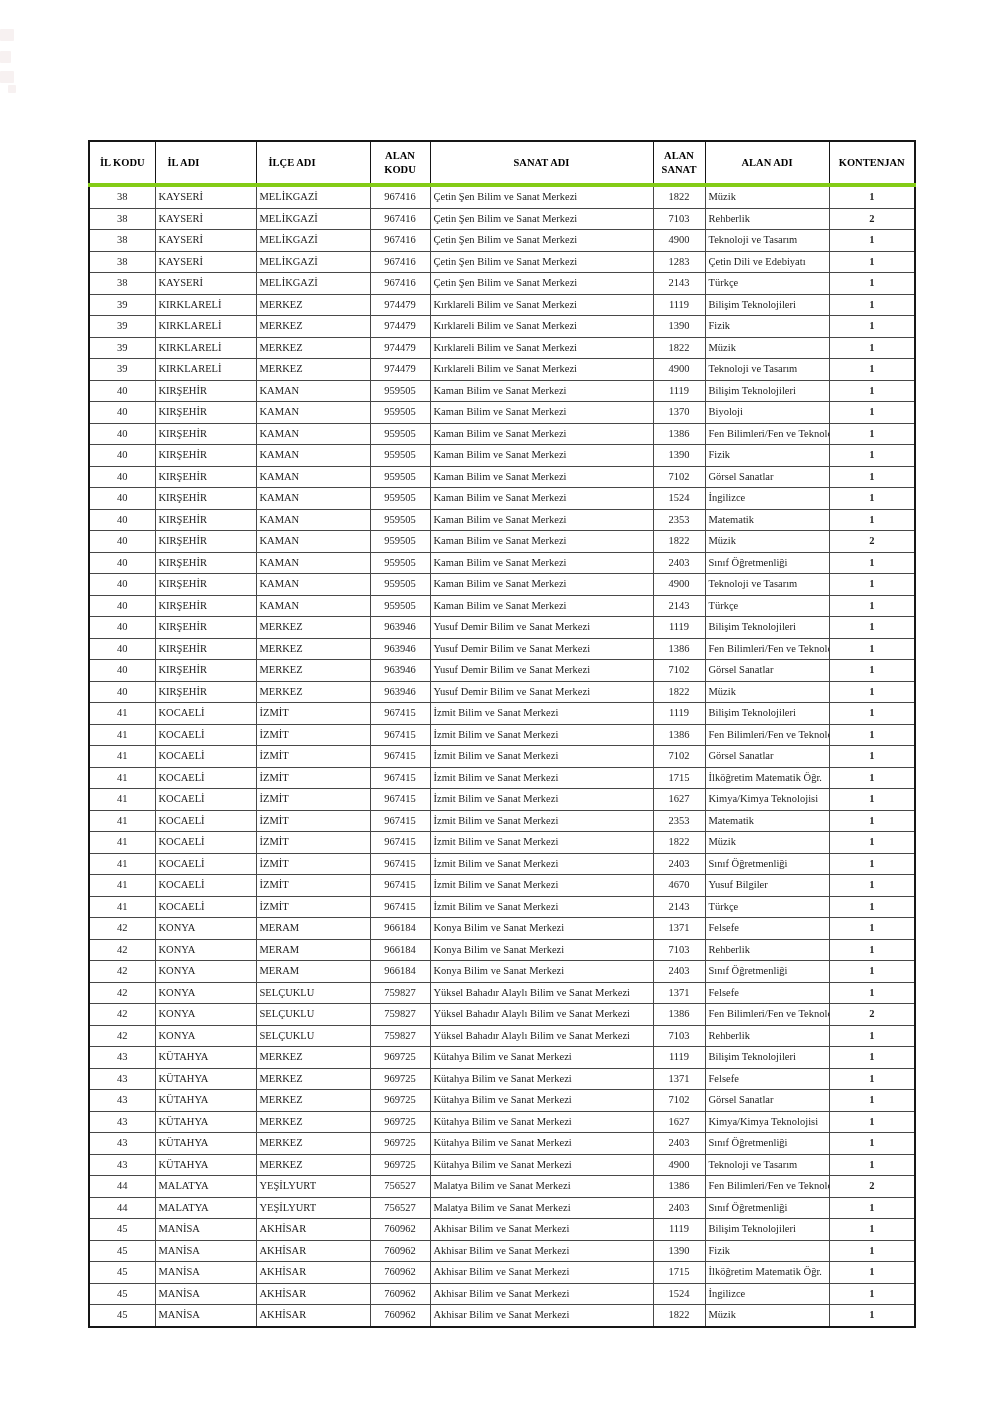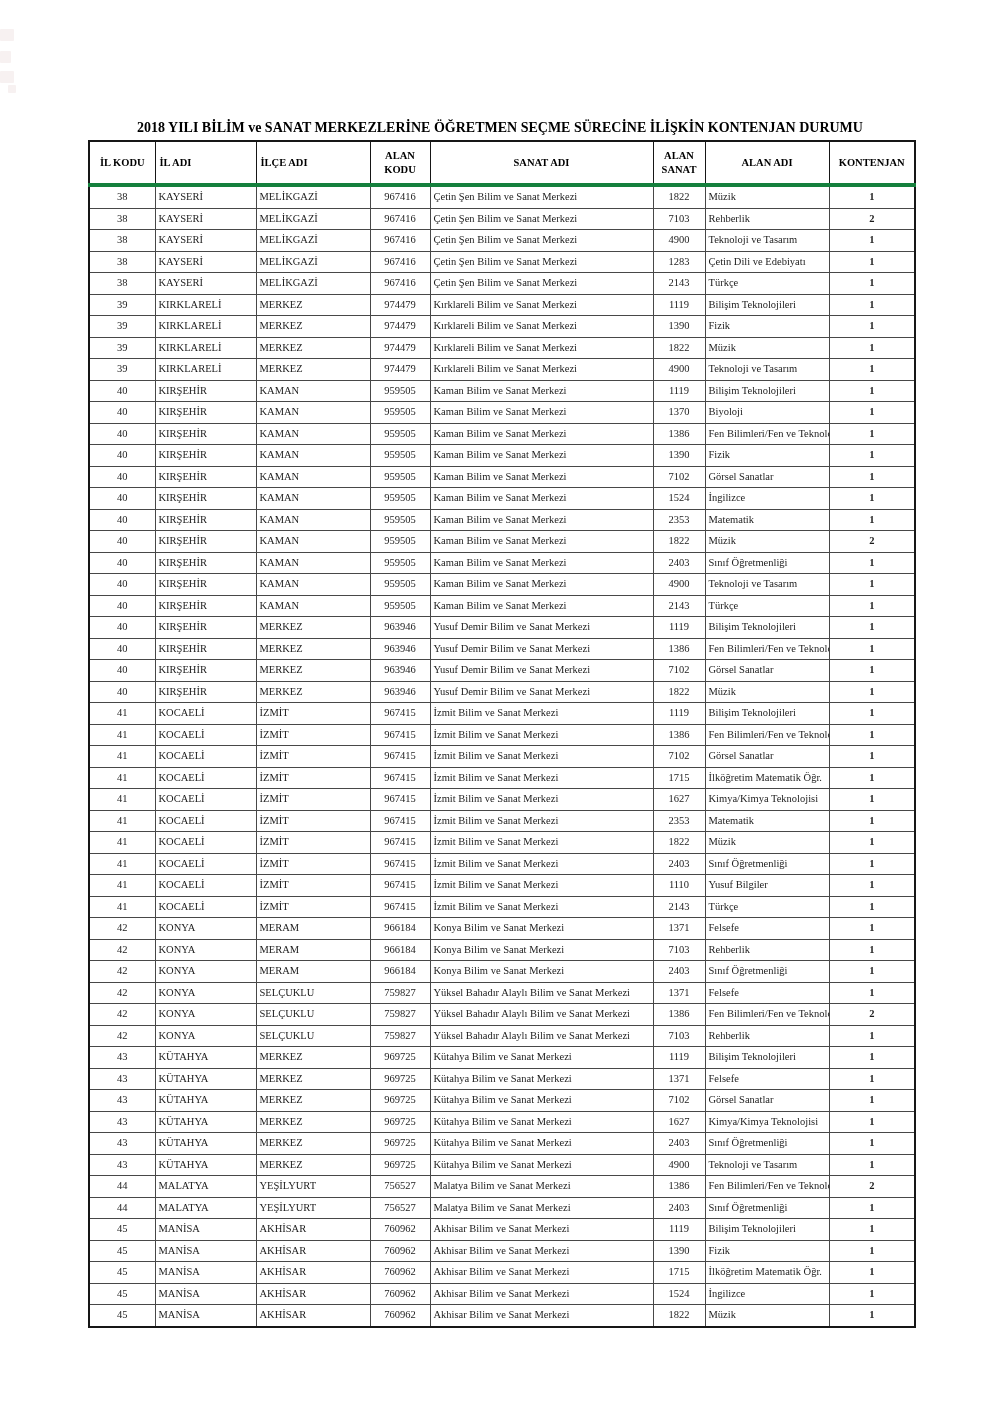--- a/index.html
+++ b/index.html
@@ -48,38 +48,38 @@
     position: absolute;
     top: 140px;
     left: 88px;
     width: 826px;
     border-collapse: collapse;
     table-layout: fixed;
     border: 2px solid #161616;
     background: #ffffff;
   }
   thead tr {
-    border-bottom: 4px solid #15803d;
+    border-bottom: 4px solid #84cc16;
   }
   thead th {
     height: 41px;
     font-size: 10.5px;
     font-weight: bold;
     color: #000000;
     border: 1px solid #161616;
     vertical-align: middle;
     text-align: center;
     padding: 0 3px;
     line-height: 1.3;
     overflow: hidden;
   }
   thead th:nth-child(2),
   thead th:nth-child(3) {
     text-align: left;
-    padding-left: 4px;
+    padding-left: 12px;
   }
   tbody td {
     height: 20.5px;
     font-size: 10.5px;
     color: #1c1c1c;
     border: 1px solid #474747;
     vertical-align: middle;
     padding: 0 3px;
     white-space: nowrap;
     overflow: hidden;
@@ -98,21 +98,20 @@
 </style>
 </head>
 <body>
 
 <div class="page">
   <span class="ghost g1"></span>
   <span class="ghost g2"></span>
   <span class="ghost g3"></span>
   <span class="ghost g4"></span>
 
-  <h1 class="title">2018 YILI BİLİM ve SANAT MERKEZLERİNE ÖĞRETMEN SEÇME SÜRECİNE İLİŞKİN KONTENJAN DURUMU</h1>
 
   <table class="doc-table">
     <colgroup>
       <col style="width:66px">
       <col style="width:101px">
       <col style="width:114px">
       <col style="width:60px">
       <col style="width:223px">
       <col style="width:52px">
       <col style="width:124px">
@@ -450,21 +449,21 @@
           <td>2403</td>
           <td>Sınıf Öğretmenliği</td>
           <td>1</td>
         </tr>
         <tr>
           <td>41</td>
           <td>KOCAELİ</td>
           <td>İZMİT</td>
           <td>967415</td>
           <td>İzmit Bilim ve Sanat Merkezi</td>
-          <td>1110</td>
+          <td>4670</td>
           <td>Yusuf Bilgiler</td>
           <td>1</td>
         </tr>
         <tr>
           <td>41</td>
           <td>KOCAELİ</td>
           <td>İZMİT</td>
           <td>967415</td>
           <td>İzmit Bilim ve Sanat Merkezi</td>
           <td>2143</td>

